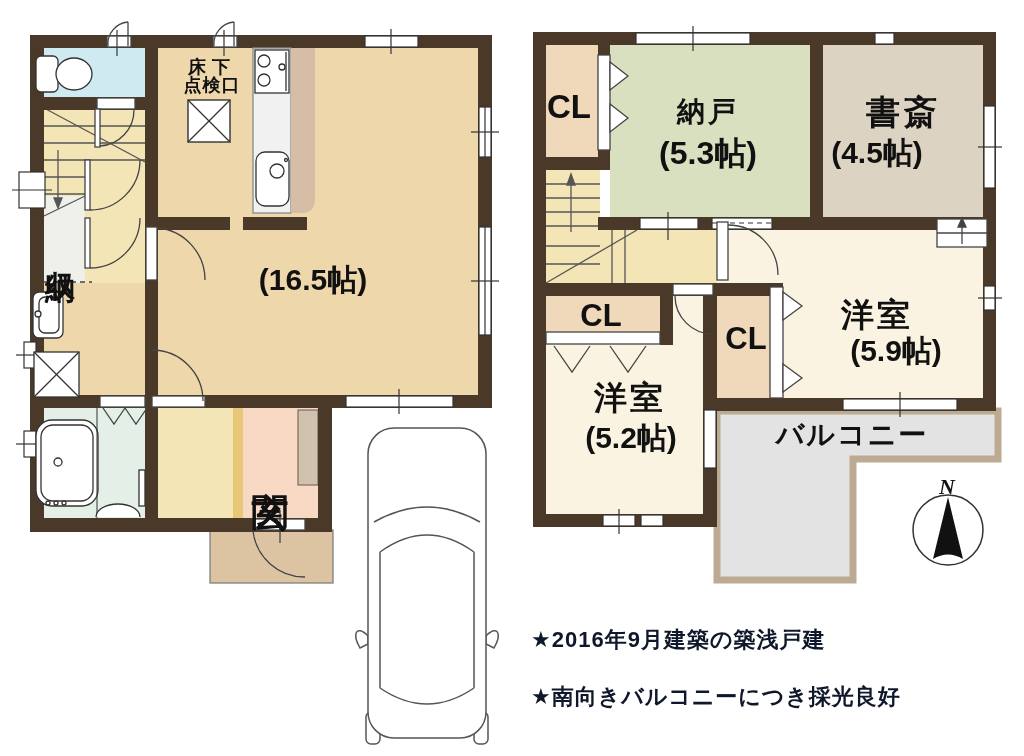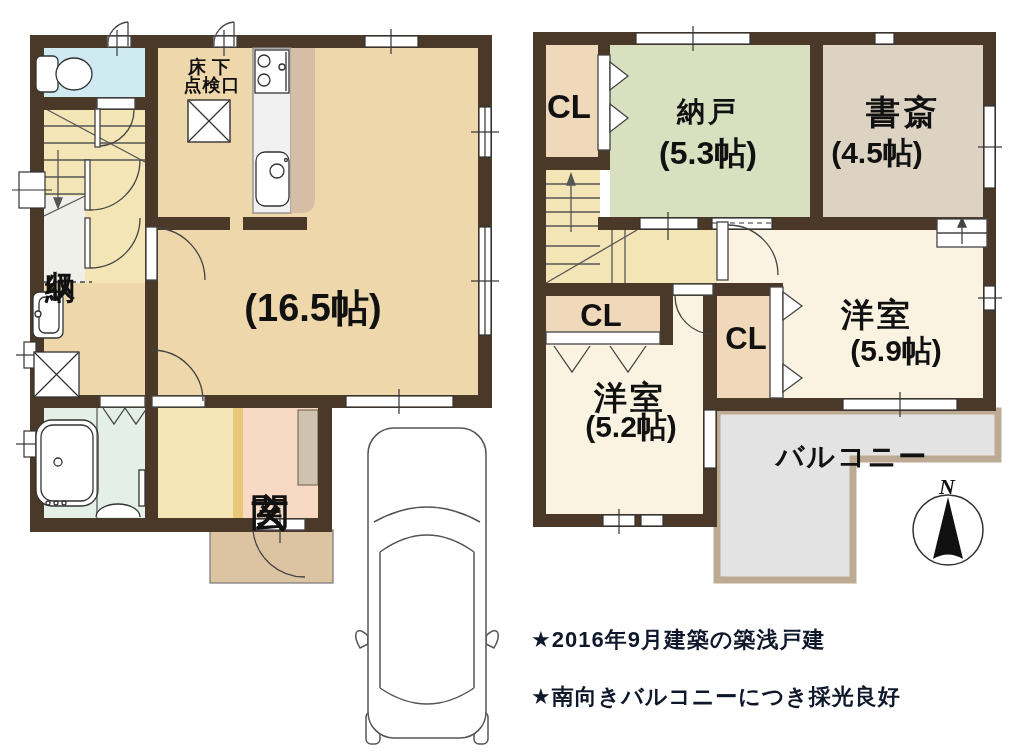--- a/index.html
+++ b/index.html
@@ -250,35 +250,35 @@
   </g>
 
   <g>
     <circle cx="948" cy="530" r="35" fill="#fff" stroke="#333" stroke-width="1.5"></circle>
     <path d="M948,497 L933,559 Q948,550 963,559 Z" fill="#111"></path>
   </g>
 </svg>
 
   <div class="lbl" style="left:212px;top:67px;font-size:18px;letter-spacing:6px;">床下</div>
   <div class="lbl" style="left:212px;top:86px;font-size:18px;letter-spacing:1px;font-family:Liberation Mono, monospace;">点検口</div>
-  <div class="lbl" style="left:313px;top:308px;font-size:38px;">(16.5帖)</div>
+  <div class="lbl" style="left:313px;top:280px;font-size:30px;">(16.5帖)</div>
   <div class="lbl vert" style="left:60px;top:250px;font-size:30px;">収納</div>
   <div class="lbl vert" style="left:270px;top:466px;font-size:37px;">玄関</div>
 
   <div class="lbl" style="left:569px;top:106px;font-size:33px;">CL</div>
   <div class="lbl" style="left:708px;top:112px;font-size:28px;letter-spacing:3px;">納戸</div>
   <div class="lbl" style="left:708px;top:153px;font-size:32px;">(5.3帖)</div>
   <div class="lbl" style="left:903px;top:112px;font-size:34px;letter-spacing:3px;text-align:right;">書斎</div>
   <div class="lbl" style="left:877px;top:153px;font-size:30px;">(4.5帖)</div>
   <div class="lbl" style="left:601px;top:315px;font-size:31px;">CL</div>
   <div class="lbl" style="left:746px;top:338px;font-size:31px;">CL</div>
   <div class="lbl" style="left:877px;top:314px;font-size:33px;letter-spacing:3px;">洋室</div>
   <div class="lbl" style="left:877px;top:351px;font-size:30px;margin-left:19px;">(5.9帖)</div>
   <div class="lbl" style="left:630px;top:397px;font-size:33px;letter-spacing:3px;">洋室</div>
-  <div class="lbl" style="left:631px;top:427px;font-size:30px;">(5.2帖)</div>
-  <div class="lbl" style="left:852px;top:457px;font-size:28px;letter-spacing:2px;">バルコニー</div>
+  <div class="lbl" style="left:631px;top:438px;font-size:30px;">(5.2帖)</div>
+  <div class="lbl" style="left:852px;top:435px;font-size:28px;letter-spacing:2px;">バルコニー</div>
 
   <div class="lbl north" style="left:947px;top:487px;font-size:22px;">N</div>
 
   <div class="note" style="left:531px;top:625px;">★2016年9月建築の築浅戸建</div>
   <div class="note" style="left:531px;top:682px;">★南向きバルコニーにつき採光良好</div>
 
 </div>
 
 </body></html>

